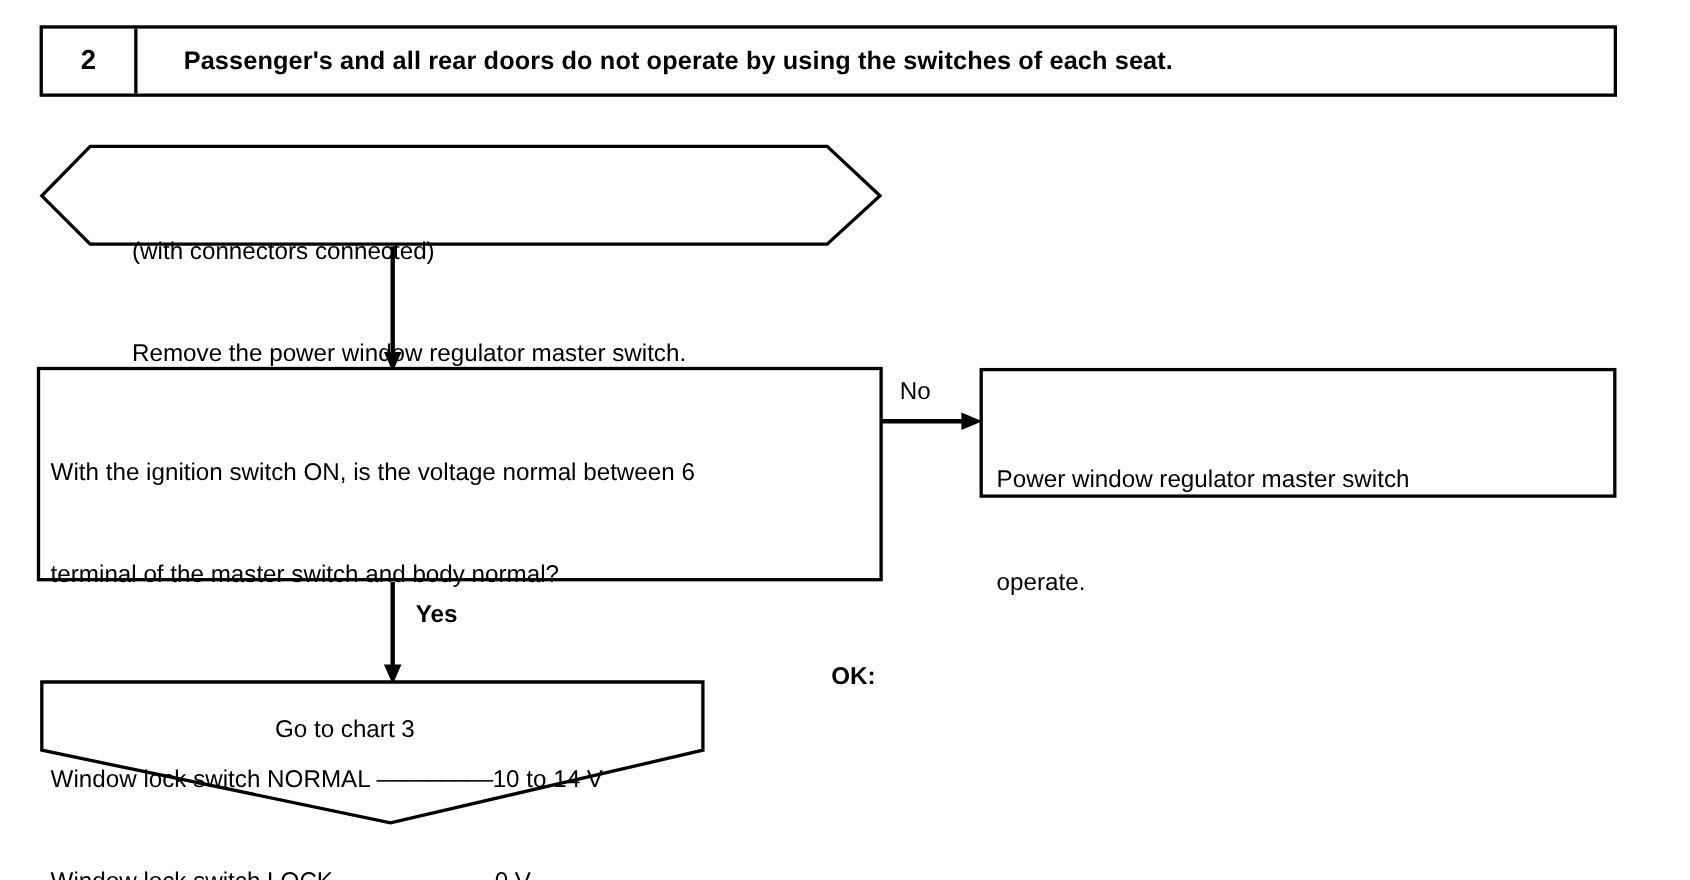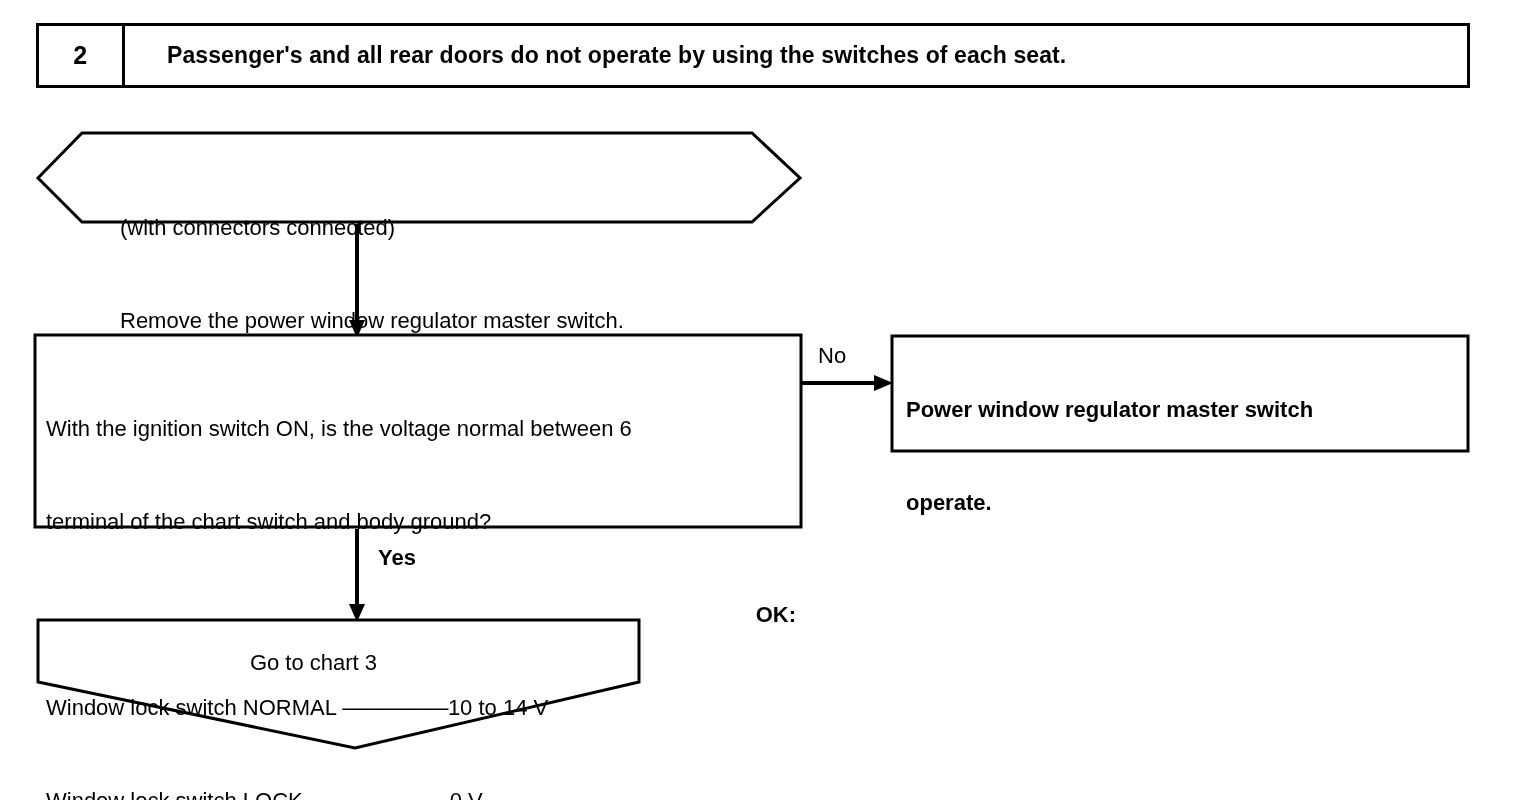--- a/index.html
+++ b/index.html
@@ -80,23 +80,22 @@
   }
   #decision-text {
     left: 46px;
     top: 351px;
     width: 750px;
   }
   #decision-text .ok-label { font-weight: bold; text-align: right; }
   .leader { letter-spacing: -0.5px; }
   #result-text {
     left: 906px;
-    top: 332px;
+    top: 358px;
     width: 550px;
-    font-weight: bold;
   }
   #terminator-text {
     left: 38px;
     top: 647px;
     width: 551px;
     text-align: center;
   }
 
   
   .branch-label {
@@ -140,21 +139,21 @@
     <polygon points="38,620 639,620 639,682 355,748 38,682" fill="#ffffff" stroke="#000000" stroke-width="3"></polygon>
   </svg>
 
   <div class="abs shape-text" id="hexagon-text">
     <div>(with connectors connected)</div>
     <div>Remove the power window regulator master switch.</div>
   </div>
 
   <div class="abs shape-text" id="decision-text">
     <div>With the ignition switch ON, is the voltage normal between 6</div>
-    <div>terminal of the chart switch and body ground?</div>
+    <div>terminal of the master switch and body normal?</div>
     <div class="ok-label">OK:</div>
     <div><span>Window lock switch NORMAL </span><span class="leader">–––––––––</span><span>10 to 14 V</span></div>
     <div><span>Window lock switch LOCK </span><span class="leader">––––––––––––</span><span>0 V</span></div>
   </div>
 
   <div class="abs shape-text" id="result-text">
     <div>Power window regulator master switch</div>
     <div>operate.</div>
   </div>
 

